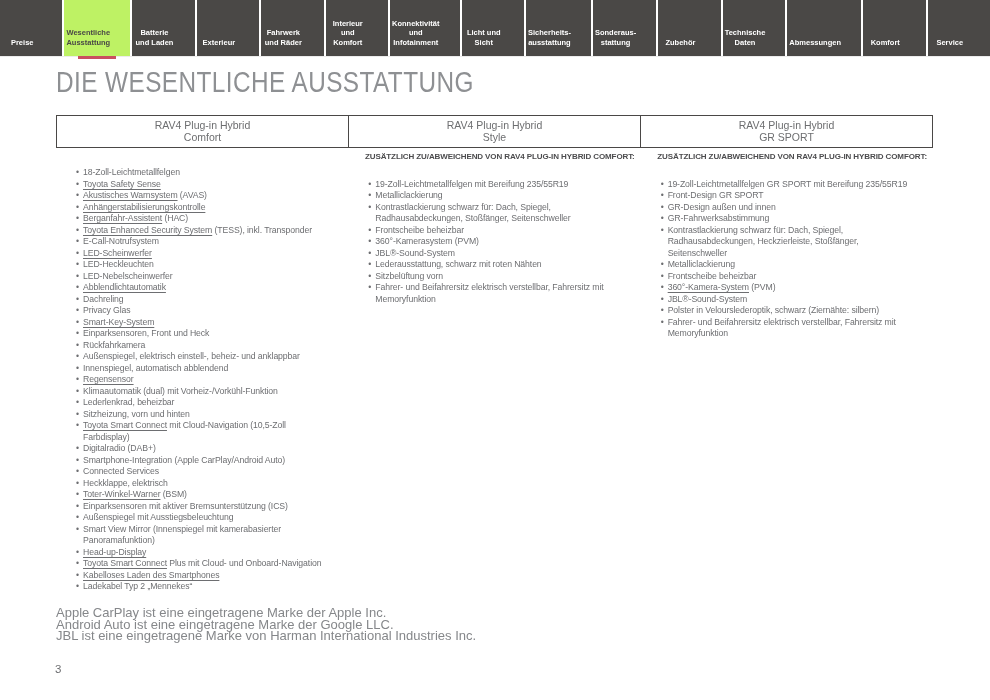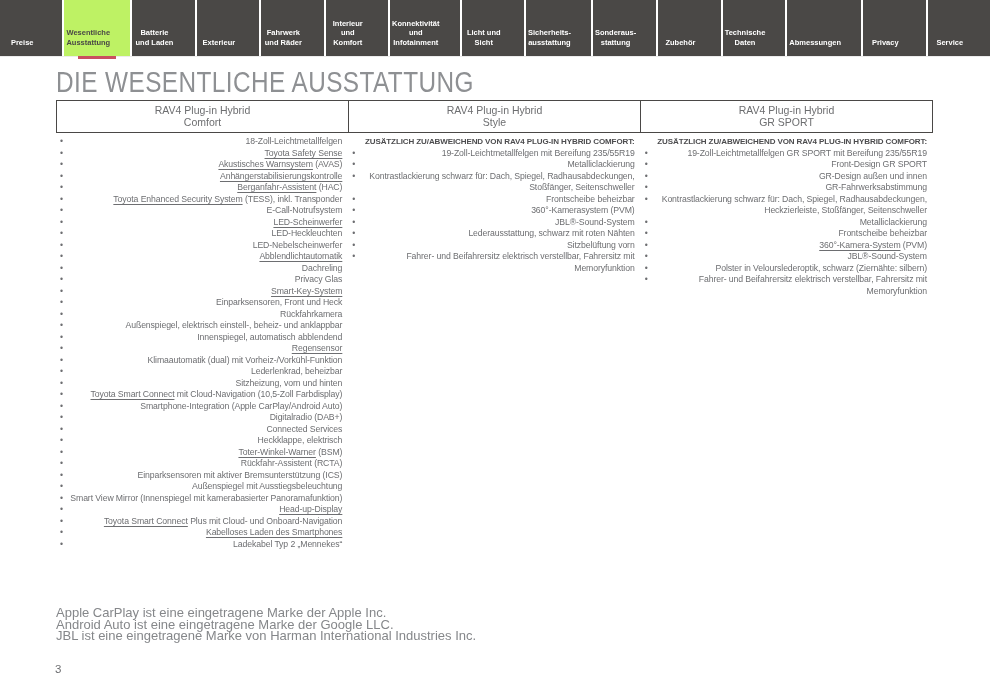--- a/index.html
+++ b/index.html
@@ -65,21 +65,21 @@
     letter-spacing: 0.5px;
     transform: scaleX(0.84);
     transform-origin: left center;
     white-space: nowrap;
   }
 
   
   .spec-table {
     position: absolute;
     left: 56px;
-    top: 100px;
+    top: 115px;
     width: 877px;
   }
   .head-row {
     display: flex;
     border: 1px solid #4a4846;
   }
   .head-cell {
     flex: 1 1 0;
     border-left: 1px solid #4a4846;
     text-align: center;
@@ -102,23 +102,22 @@
     font-size: 8px;
     font-weight: 700;
     letter-spacing: -0.1px;
     color: #4c4c4e;
     line-height: 11.5px;
     white-space: nowrap;
     text-align: right;
   }
   ul.items {
     list-style: none;
-    margin: 0;
+    margin: 16px;
     padding: 0;
-    text-align: right;
   }
   ul.items li {
     position: relative;
     font-size: 8.7px;
     letter-spacing: -0.1px;
     line-height: 11.5px;
     color: var(--text-gray, #6d6e71);
     padding-left: 8px;
   }
   ul.items li::before {
@@ -189,21 +188,21 @@
       <div class="tab">
         <span>Zubehör</span>
       </div>
       <div class="tab">
         <span>Technische Daten</span>
       </div>
       <div class="tab">
         <span>Abmessungen</span>
       </div>
       <div class="tab">
-        <span>Privacy</span>
+        <span>Komfort</span>
       </div>
       <div class="tab">
         <span>Service</span>
       </div>
     </nav>
   <h1 class="title">DIE WESENTLICHE AUSSTATTUNG</h1>
   <div class="spec-table">
     <div class="head-row" id="headrow">
         <div class="head-cell">
           <div>RAV4 Plug-in Hybrid</div>
@@ -237,26 +236,25 @@
             <li><span class="link">Smart-Key-System</span></li>
             <li>Einparksensoren, Front und Heck</li>
             <li>Rückfahrkamera</li>
             <li>Außenspiegel, elektrisch einstell-, beheiz- und anklappbar</li>
             <li>Innenspiegel, automatisch abblendend</li>
             <li><span class="link">Regensensor</span></li>
             <li>Klimaautomatik (dual) mit Vorheiz-/Vorkühl-Funktion</li>
             <li>Lederlenkrad, beheizbar</li>
             <li>Sitzheizung, vorn und hinten</li>
             <li><span class="link">Toyota Smart Connect</span><span> mit Cloud-Navigation (10,5-Zoll Farbdisplay)</span></li>
+            <li>Digitalradio (DAB+)</li>
             <li>Smartphone-Integration (Apple CarPlay/Android Auto)</li>
-            <li>Digitalradio (DAB+)</li>
             <li>Connected Services</li>
             <li>Heckklappe, elektrisch</li>
             <li><span class="link">Toter-Winkel-Warner</span><span> (BSM)</span></li>
-            <li>Rückfahr-Assistent (RCTA)</li>
             <li>Einparksensoren mit aktiver Bremsunterstützung (ICS)</li>
             <li>Außenspiegel mit Ausstiegsbeleuchtung</li>
             <li>Smart View Mirror (Innenspiegel mit kamerabasierter Panoramafunktion)</li>
             <li><span class="link">Head-up-Display</span></li>
             <li><span class="link">Toyota Smart Connect</span><span> Plus mit Cloud- und Onboard-Navigation</span></li>
             <li><span class="link">Kabelloses Laden des Smartphones</span></li>
             <li>Ladekabel Typ 2 „Mennekes“</li>
           </ul>
         </div>
         <div class="body-col">

